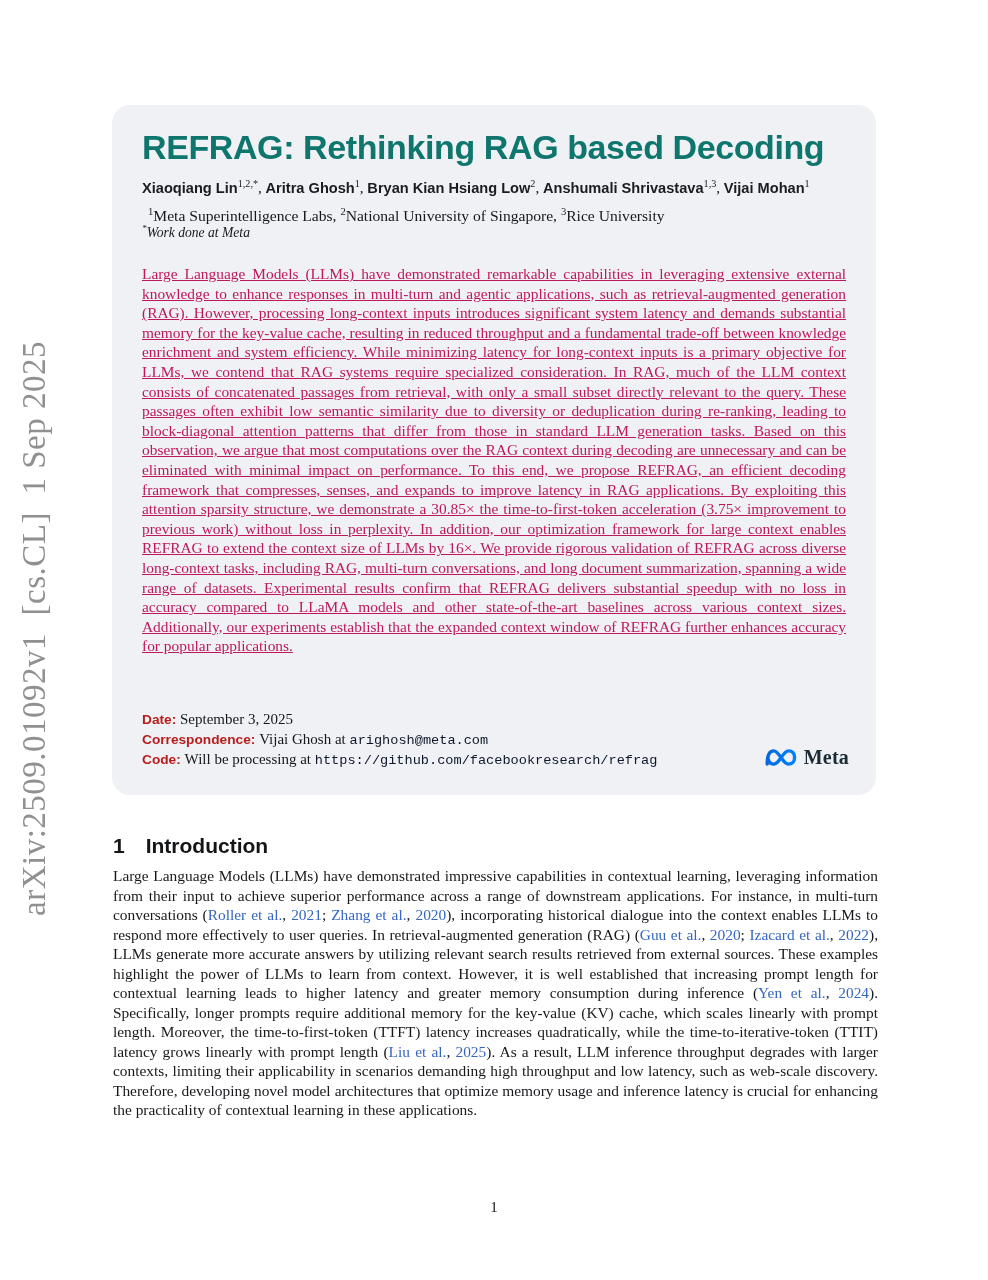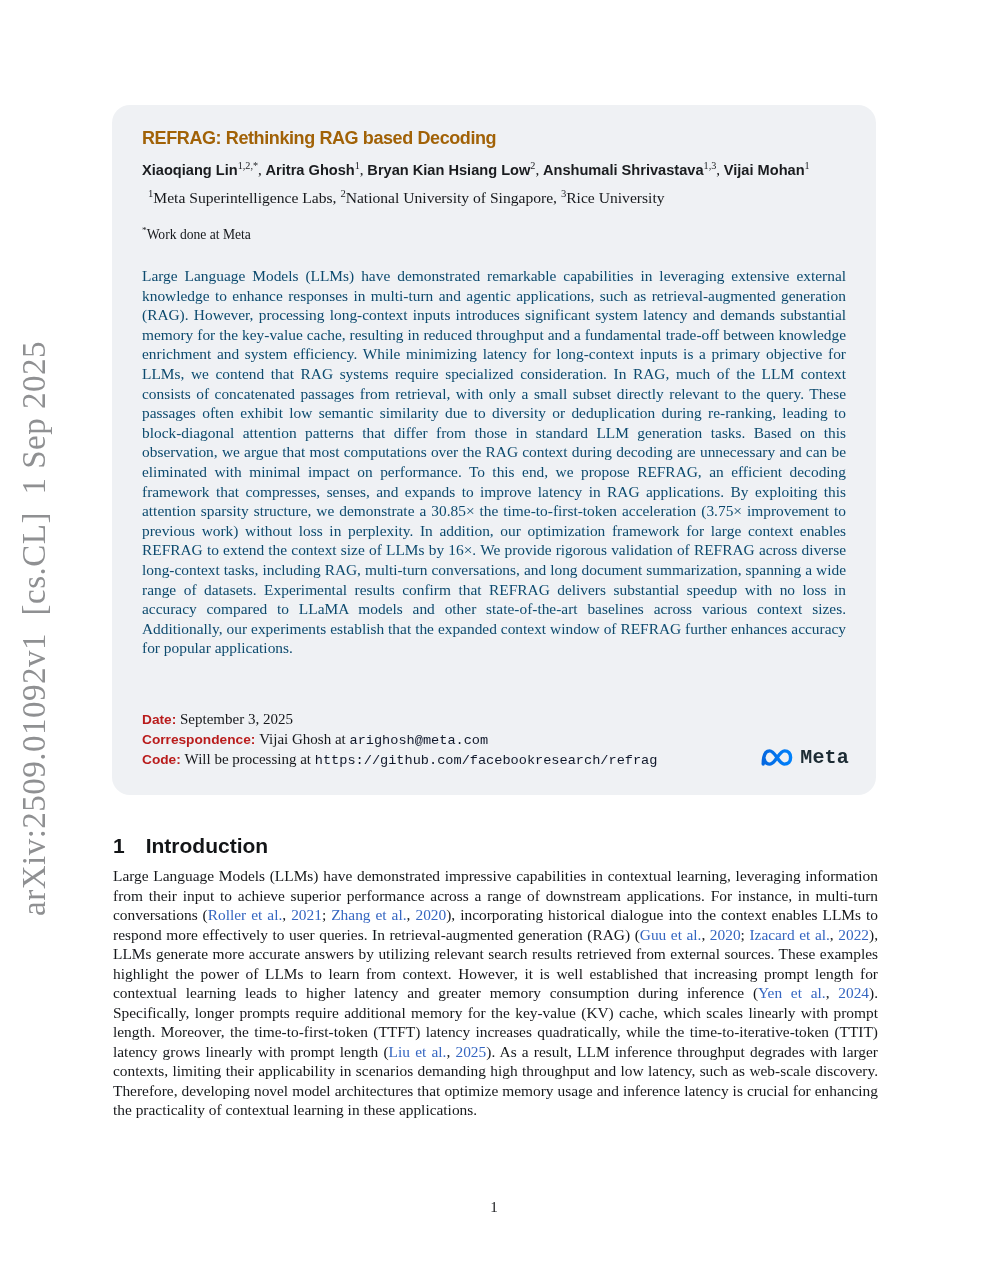--- a/index.html
+++ b/index.html
@@ -37,59 +37,61 @@
     width: 764px;
     height: 690px;
     background: #eff1f4;
     border-radius: 18px;
     padding: 23px 30px 22px 30px;
     overflow: hidden;
   }
   .paper-title {
     font-family: "Liberation Sans", sans-serif;
     font-weight: 700;
-    font-size: 18px;
+    font-size: 34px;
     letter-spacing: -0.4px;
-    color: #a16207;
+    color: #0f766e;
   }
   .author-line {
     margin-top: 13px;
     font-family: "Liberation Serif", serif;
     font-size: 15px;
     color: #1a1c1f;
   }
   .author-line .seg-b {
     font-family: Liberation Sans, sans-serif;
     font-weight: 700;
     font-size: 14.6px;
   }
   .affiliation-line {
     margin-top: 10px;
     font-size: 15.6px;
     color: #1c1e21;
     margin-left: 6px;
   }
   .footnote-line {
-    margin-top: 20px;
+    margin-top: 0;
     font-size: 13.6px;
     color: #1c1e21;
+    font-style: italic;
   }
   sup.seg-sup {
     font-family: "Liberation Serif", serif;
     font-weight: 400;
     font-size: 0.68em;
     vertical-align: super;
     line-height: 0;
   }
   .abstract-text {
     margin-top: 23px;
     font-size: 15.4px;
     line-height: 19.6px;
     text-align: justify;
-    color: #0c4a6e;
+    color: #be185d;
+    text-decoration: underline;
   }
   .meta-info {
     position: absolute;
     left: 30px;
     bottom: 24px;
     font-size: 15px;
     line-height: 19.6px;
   }
   .seg-label {
     font-family: "Liberation Sans", sans-serif;
@@ -108,21 +110,21 @@
   
   .meta-logo {
     position: absolute;
     right: 27px;
     bottom: 26px;
     display: flex;
     align-items: center;
     gap: 5px;
   }
   .meta-wordmark {
-    font-family: Liberation Mono, monospace;
+    font-family: Liberation Serif, serif;
     font-weight: 700;
     font-size: 20px;
     letter-spacing: 0.2px;
     color: #1c2b33;
   }
 
   
   .section-heading {
     position: absolute;
     left: 113px;

